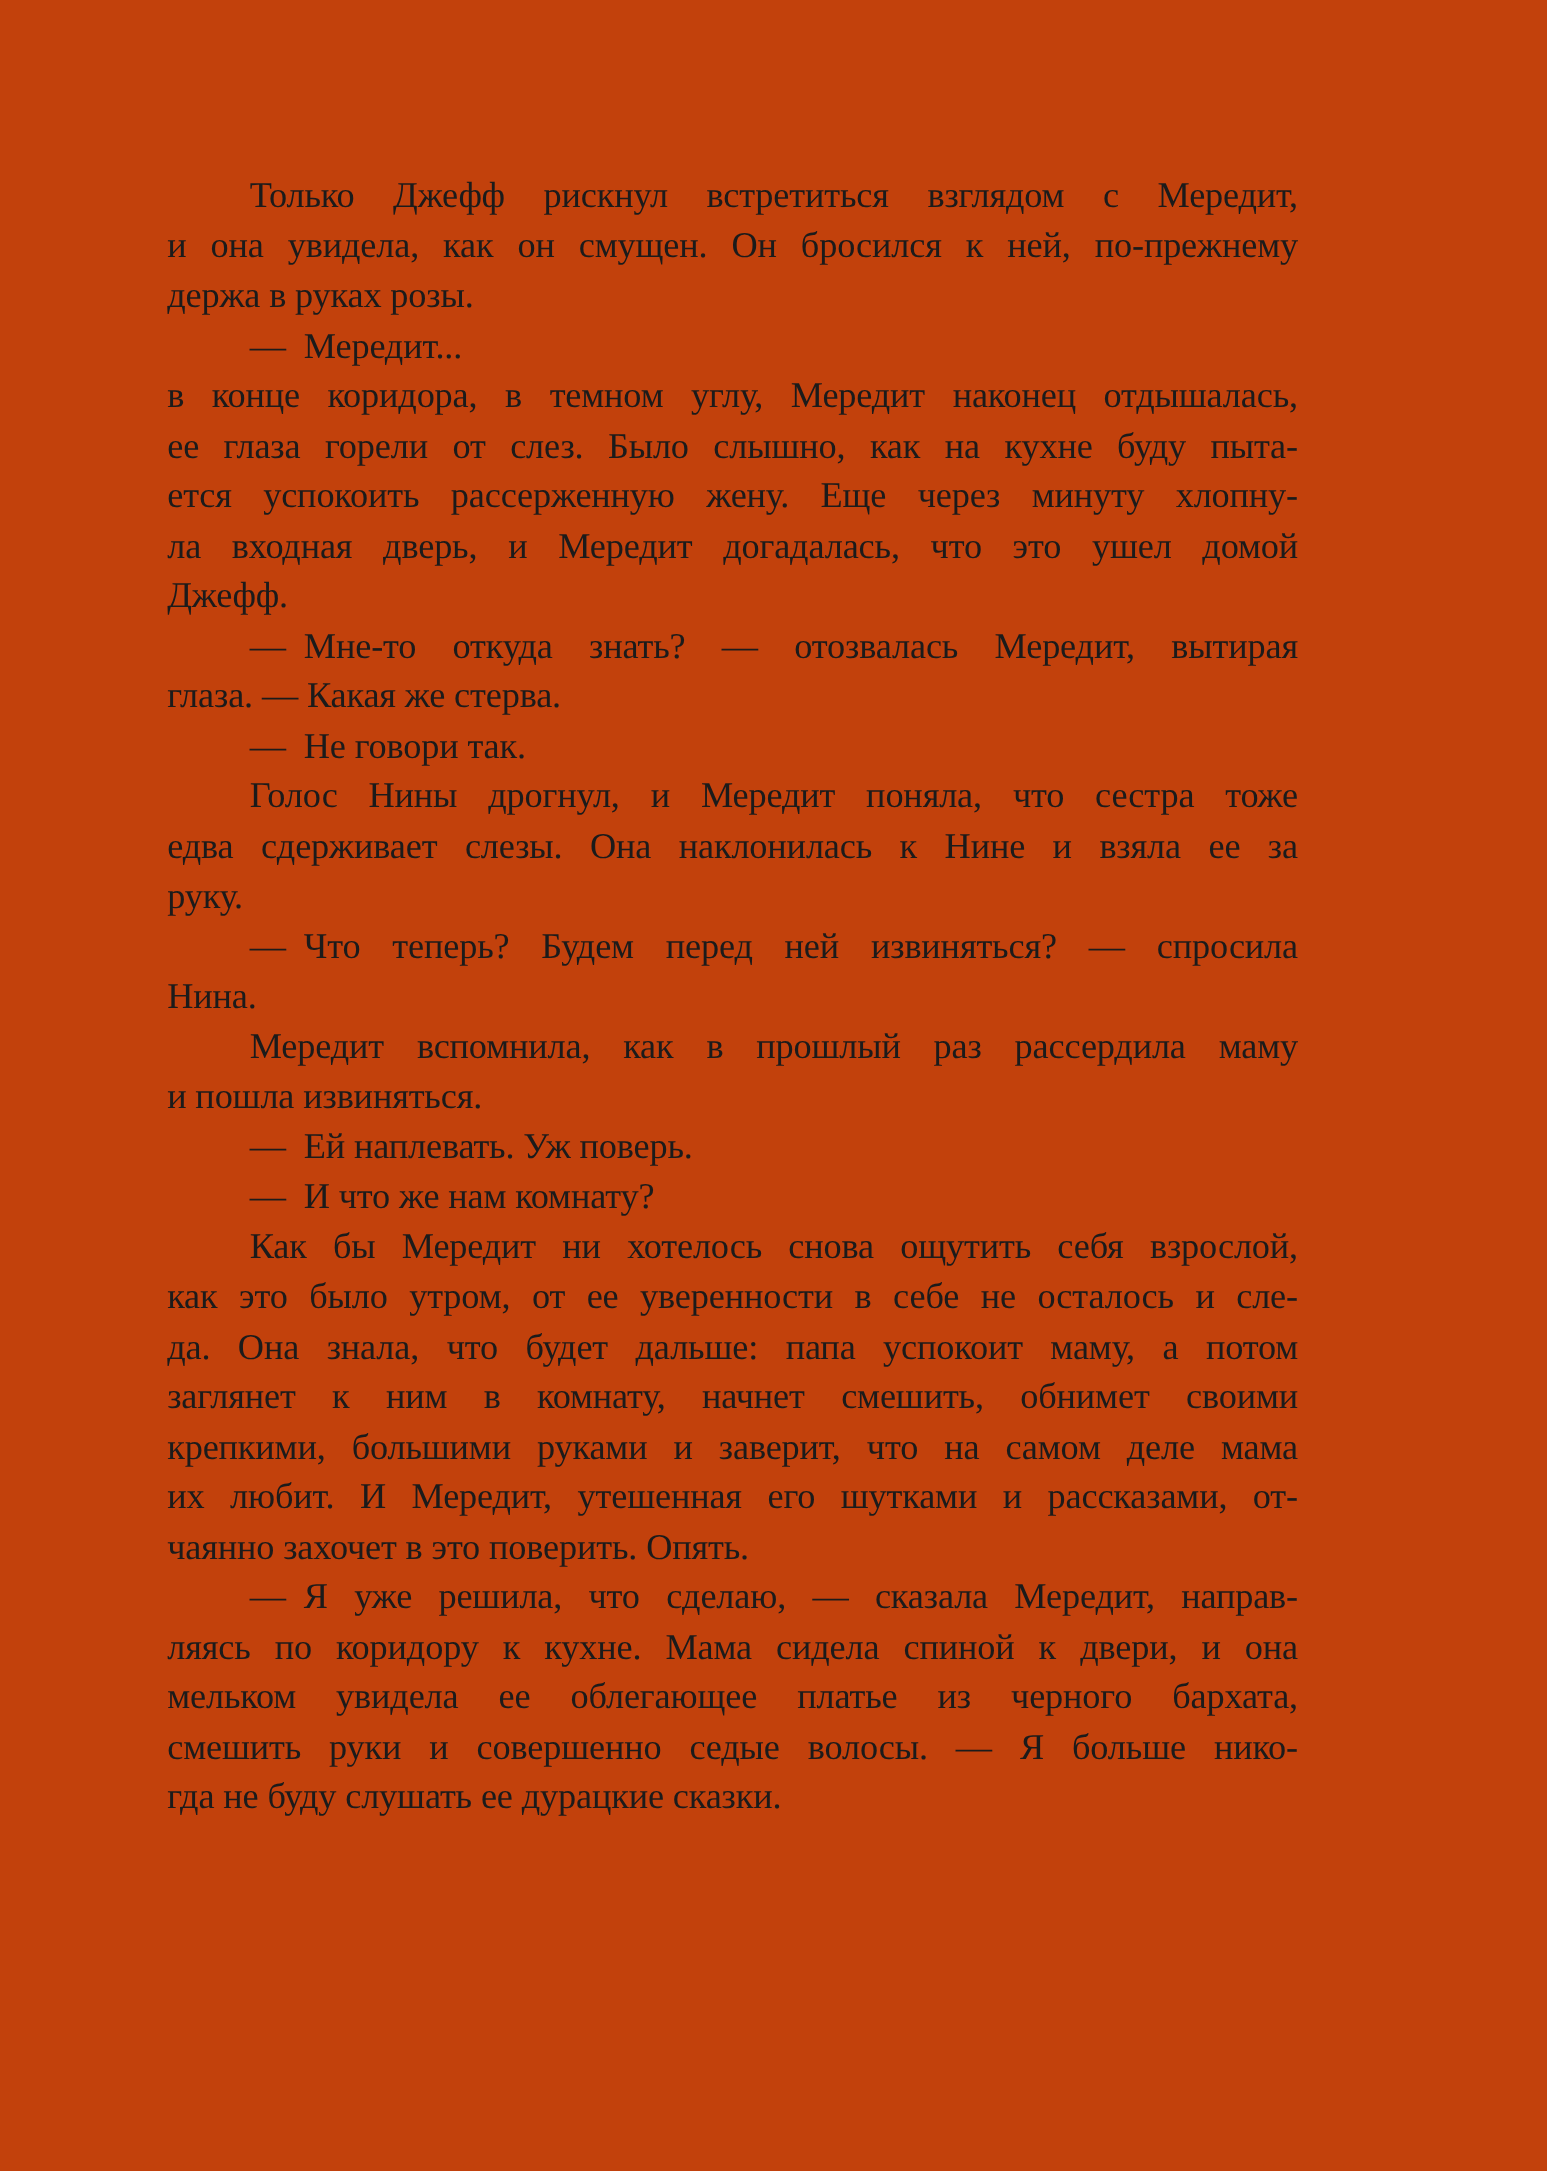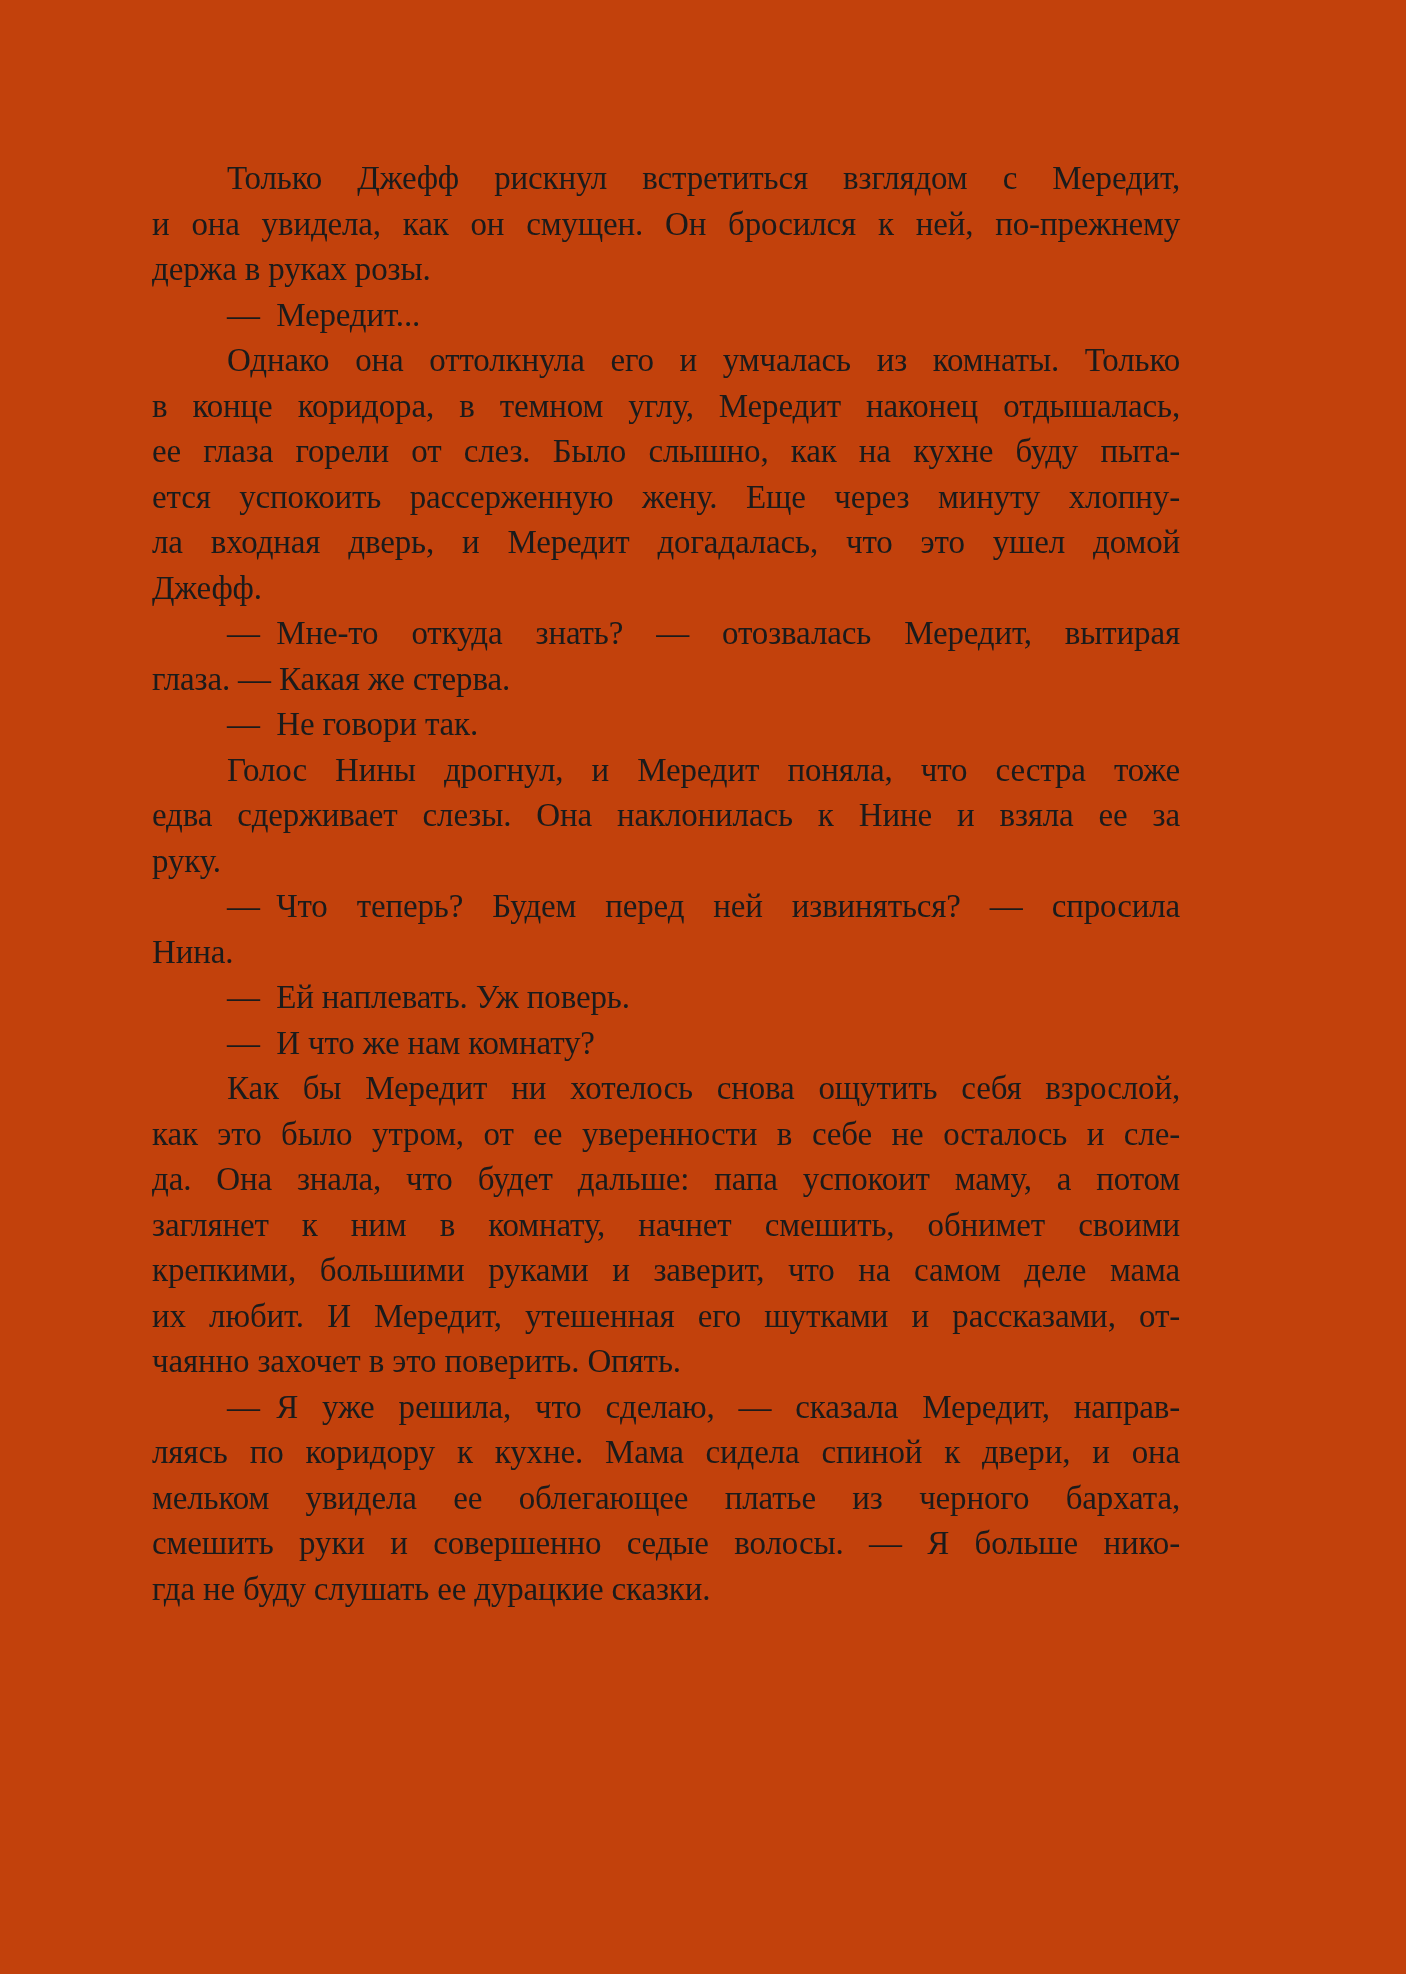--- a/index.html
+++ b/index.html
@@ -44,21 +44,20 @@
   <div class="page-text">
       <div class="paragraph">
         <div class="line first">Только Джефф рискнул встретиться взглядом с Мередит,</div>
         <div class="line">и она увидела, как он смущен. Он бросился к ней, по-прежнему</div>
         <div class="line par-end">держа в руках розы.</div>
       </div>
       <div class="paragraph">
         <div class="line first par-end">— Мередит...</div>
       </div>
       <div class="paragraph">
-        <div class="line first">Однако она оттолкнула его и умчалась из комнаты. Только</div>
         <div class="line">в конце коридора, в темном углу, Мередит наконец отдышалась,</div>
         <div class="line">ее глаза горели от слез. Было слышно, как на кухне буду пыта-</div>
         <div class="line">ется успокоить рассерженную жену. Еще через минуту хлопну-</div>
         <div class="line">ла входная дверь, и Мередит догадалась, что это ушел домой</div>
         <div class="line par-end">Джефф.</div>
       </div>
       <div class="paragraph">
         <div class="line first">— Мне-то откуда знать? — отозвалась Мередит, вытирая</div>
         <div class="line par-end">глаза. — Какая же стерва.</div>
       </div>
@@ -66,20 +65,24 @@
         <div class="line first par-end">— Не говори так.</div>
       </div>
       <div class="paragraph">
         <div class="line first">Голос Нины дрогнул, и Мередит поняла, что сестра тоже</div>
         <div class="line">едва сдерживает слезы. Она наклонилась к Нине и взяла ее за</div>
         <div class="line par-end">руку.</div>
       </div>
       <div class="paragraph">
         <div class="line first">— Что теперь? Будем перед ней извиняться? — спросила</div>
         <div class="line par-end">Нина.</div>
+      </div>
+      <div class="paragraph">
+        <div class="line first">Мередит вспомнила, как в прошлый раз рассердила маму</div>
+        <div class="line par-end">и пошла извиняться.</div>
       </div>
       <div class="paragraph">
         <div class="line first par-end">— Ей наплевать. Уж поверь.</div>
       </div>
       <div class="paragraph">
         <div class="line first par-end">— И что же нам комнату?</div>
       </div>
       <div class="paragraph">
         <div class="line first">Как бы Мередит ни хотелось снова ощутить себя взрослой,</div>
         <div class="line">как это было утром, от ее уверенности в себе не осталось и сле-</div>

